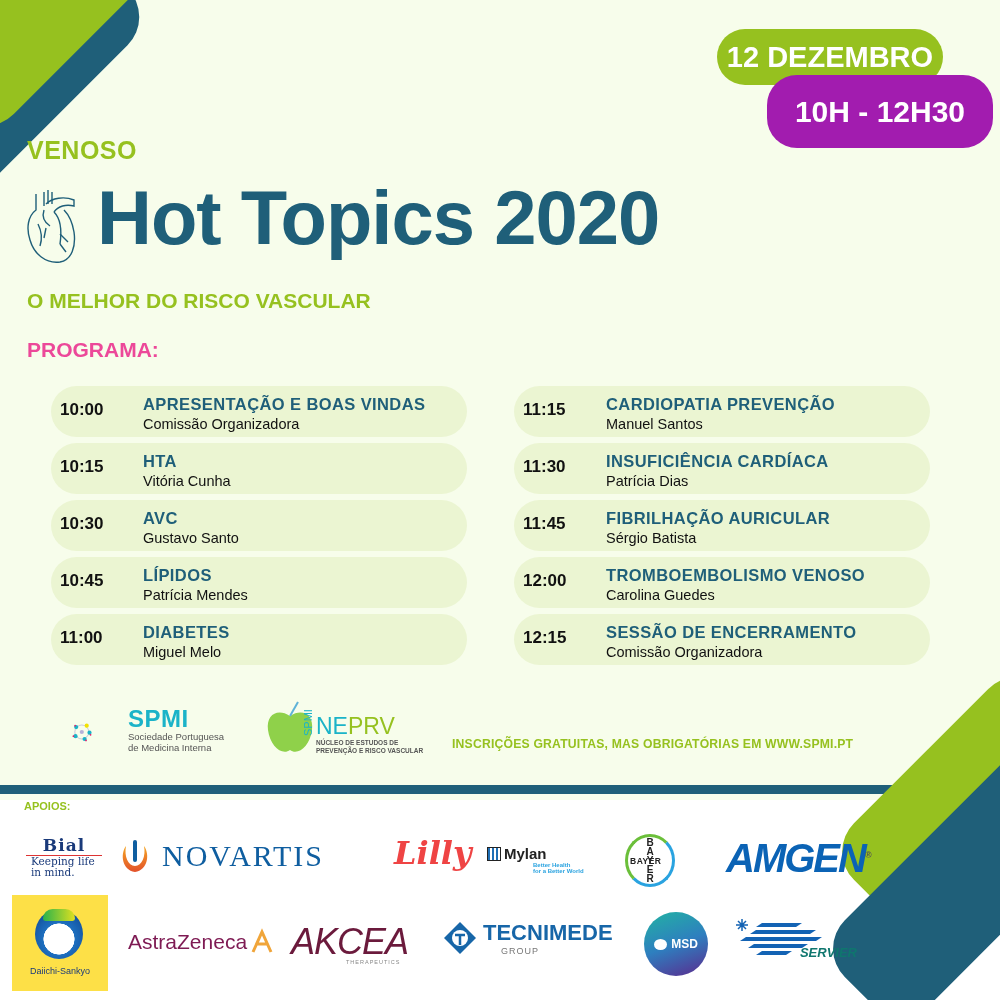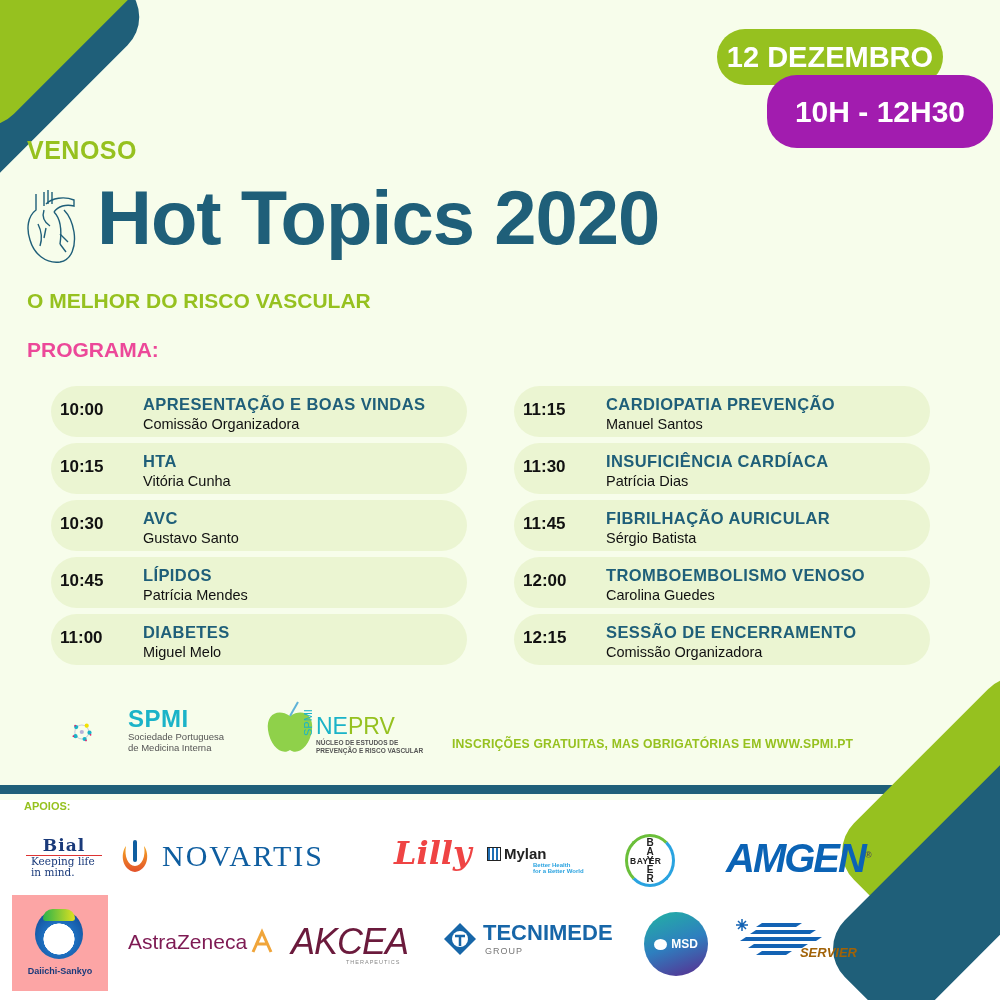--- a/index.html
+++ b/index.html
@@ -59,37 +59,37 @@
   .mylan { left: 487px; top: 845px; }
   .mylan .m1 { font-size: 15px; font-weight: bold; color: #222; display: flex; align-items: center; }
   .mylan .bx { display: inline-block; width: 14px; height: 14px; border: 1.5px solid #222; background: repeating-linear-gradient(90deg, #1f6fb5 0 2px, #fff 2px 4px); margin-right: 3px; }
   .mylan .m2 { font-size: 6px; color: #2aa3e0; font-weight: bold; margin-left: 46px; line-height: 6px; }
   .bayer { left: 625px; top: 834px; width: 50px; height: 53px; border-radius: 50%; border: 3px solid #6bbf3a; border-right-color: #2aa3e0; border-bottom-color: #2aa3e0; }
   .bayer .bv { position: absolute; left: 50%; transform: translateX(-50%); top: 1px; font-size: 10px; line-height: 9px; font-weight: bold; color: #222; text-align: center; width: 8px; }
   .bayer .bh { position: absolute; top: 19px; left: 2px; width: 40px; text-align: left; font-size: 8.5px; font-weight: bold; color: #222; letter-spacing: 0.5px; }
   .amgen { left: 726px; top: 836px; font-size: 40px; font-weight: bold; font-style: italic; color: #0b63b5; letter-spacing: -2px; }
   .amgen sup { font-size: 9px; font-style: normal; color: #555; letter-spacing: 0; }
 
-  .daiichi { left: 12px; top: 895px; width: 96px; height: 96px; background: #fca5a5; font-weight: bold; }
+  .daiichi { left: 12px; top: 895px; width: 96px; height: 96px; background: #fde047; }
   .daiichi .circ { position: absolute; left: 23px; top: 14px; width: 48px; height: 50px; border-radius: 50%; background: radial-gradient(circle at 50% 60%, #ffffff 0 40%, #1e6fbf 41%, #0c3f8a 100%); }
   .daiichi .cap { position: absolute; left: 31px; top: 14px; width: 32px; height: 12px; border-radius: 16px 16px 4px 4px; background: linear-gradient(90deg, #2bb34a, #e0e020); }
   .daiichi .dt { position: absolute; left: 0; width: 100%; top: 71px; text-align: center; font-size: 9px; color: #1a3a7a; }
   .astra { left: 128px; top: 928px; font-size: 21px; color: #7e1a53; display: flex; align-items: center; }
   .astra .sym { width: 26px; height: 28px; margin-left: 2px; }
   .akcea { left: 291px; top: 921px; }
   .akcea .a1 { font-size: 36px; font-style: italic; color: #6b1a3c; letter-spacing: -1px; }
   .akcea .a2 { font-size: 5.5px; color: #888; letter-spacing: 1px; margin-left: 55px; margin-top: -4px; }
-  .tecnimede { left: 443px; top: 920px; display: flex; align-items: flex-end; }
+  .tecnimede { left: 443px; top: 920px; display: flex; align-items: center; }
   .tecnimede .gem { width: 34px; height: 34px; margin-right: 6px; }
   .tecnimede .t1 { font-size: 22px; font-weight: bold; color: #1766a8; }
-  .tecnimede .t2 { font-size: 9px; color: #777; margin-left: 2px; letter-spacing: 1px; }
+  .tecnimede .t2 { font-size: 9px; color: #777; margin-left: 18px; letter-spacing: 1px; }
   .msd { left: 644px; top: 912px; width: 64px; height: 64px; border-radius: 50%; background: linear-gradient(160deg, #22b3a3 0%, #2e7fbf 50%, #5b2a8e 100%); color: #fff; font-weight: bold; font-size: 12px; display: flex; align-items: center; justify-content: center; }
   .msd .mark { display: inline-block; width: 13px; height: 11px; border-radius: 50%; background: #fff; margin-right: 4px; }
   .servier { left: 732px; top: 917px; width: 125px; height: 45px; }
-  .servier .st { position: absolute; right: 0; bottom: 2px; font-size: 13px; font-weight: bold; font-style: italic; color: #a16207; margin-left: 8px; }
+  .servier .st { position: absolute; right: 0; bottom: 2px; font-size: 13px; font-weight: bold; font-style: italic; color: #0f766e; margin-left: 8px; }
 </style>
 </head>
 <body>
 
 <div class="top-area">
   <div class="deco tl-blue"></div>
   <div class="deco tl-green"></div>
 </div>
 <div class="stripe-sep"></div>
 

